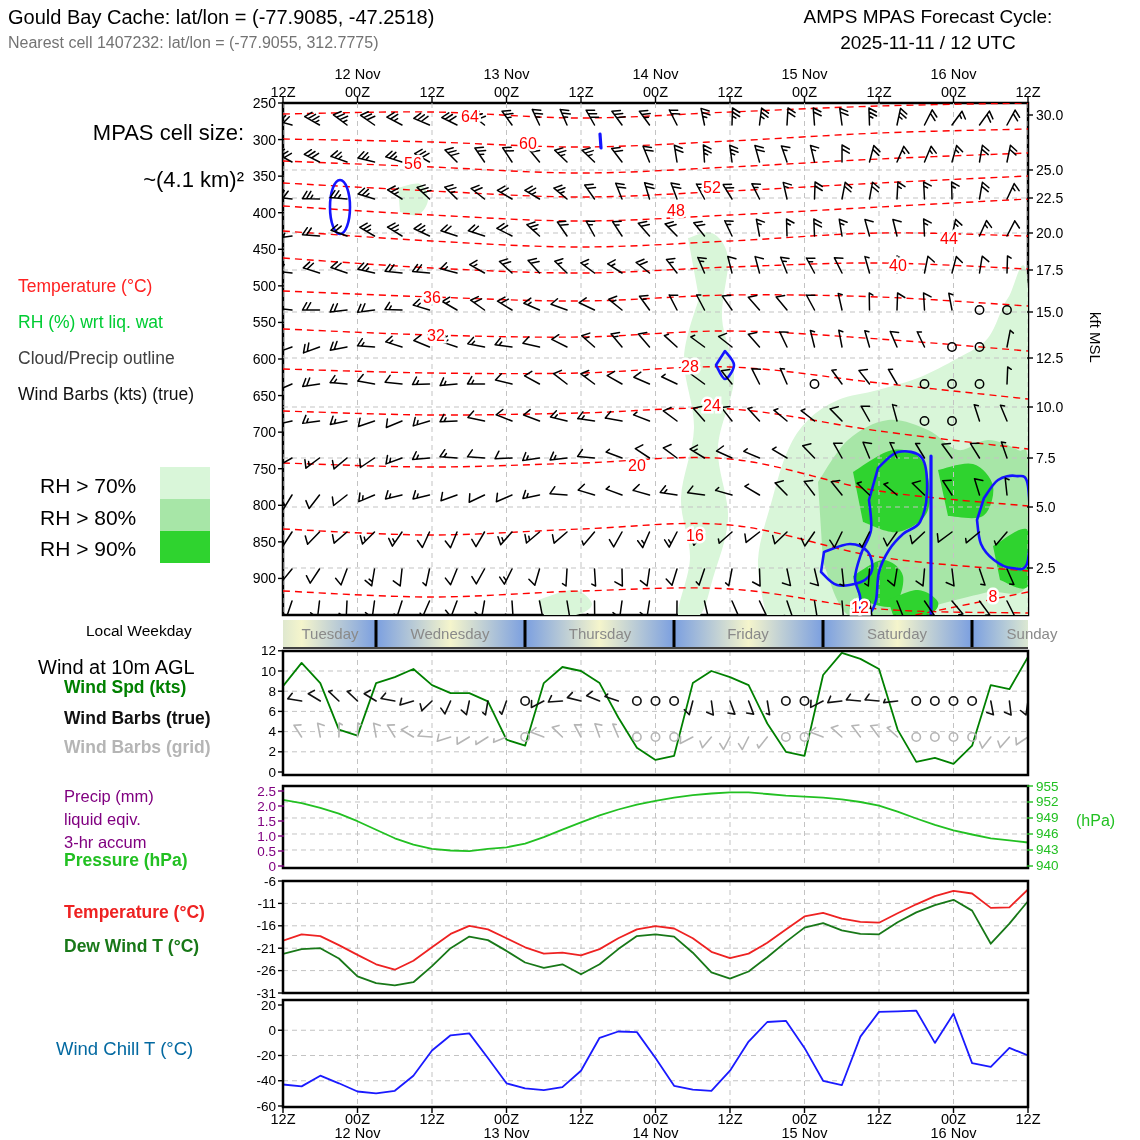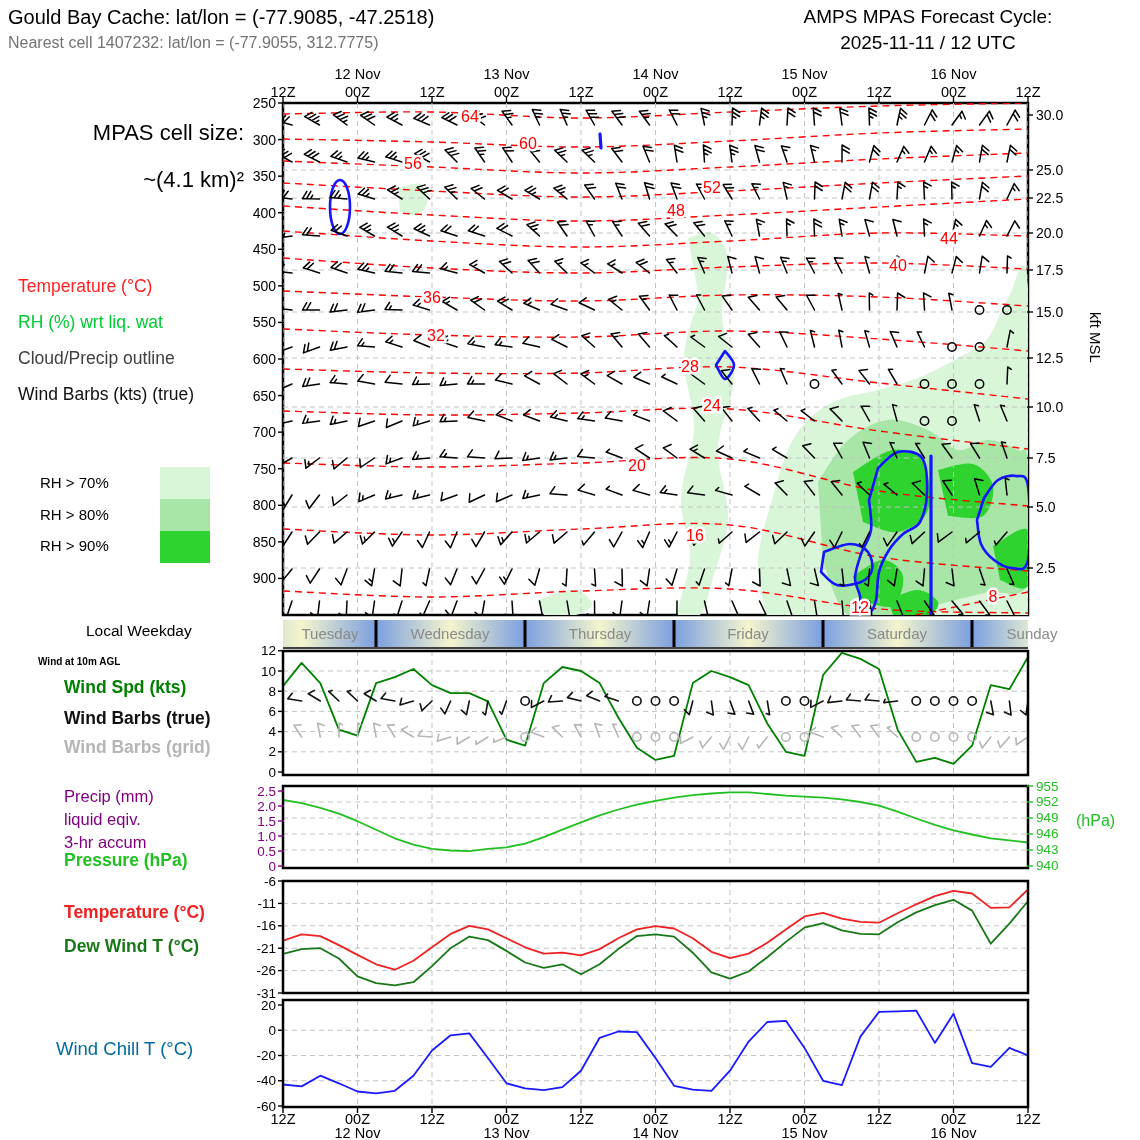--- a/index.html
+++ b/index.html
@@ -5,23 +5,23 @@
   html,body{margin:0;padding:0;background:#ffffff;}
   body{font-family:"Liberation Sans","DejaVu Sans",sans-serif;}
   #canvas{position:relative;width:1140px;height:1140px;background:#fff;overflow:hidden;}
   #chart{position:absolute;left:0;top:0;}
   .lbl{position:absolute;white-space:nowrap;}
   .title{font-size:20px;color:#000;}
   .subtitle{font-size:16px;color:#737373;}
   .cycle{font-size:19px;color:#000;text-align:center;width:420px;}
   .cellsize{font-size:22px;color:#000;text-align:right;width:230px;}
   .legend-item{font-size:17.5px;}
-  .rh-item{font-size:15px;color:#000;}
+  .rh-item{font-size:21px;color:#000;}
   .swatch{position:absolute;width:50px;height:32px;}
-  .small{font-size:10px;color:#000;font-weight:bold;}
+  .small{font-size:20px;color:#000;}
   .pnl{font-size:17.5px;font-weight:bold;}
   .purple{font-size:16.5px;}
   .rot{transform:rotate(90deg);transform-origin:left top;font-size:15px;color:#000;}
 </style>
 </head>
 <body>
 
 <div id="canvas">
   <svg id="chart" width="1140" height="1140">
       <defs>

